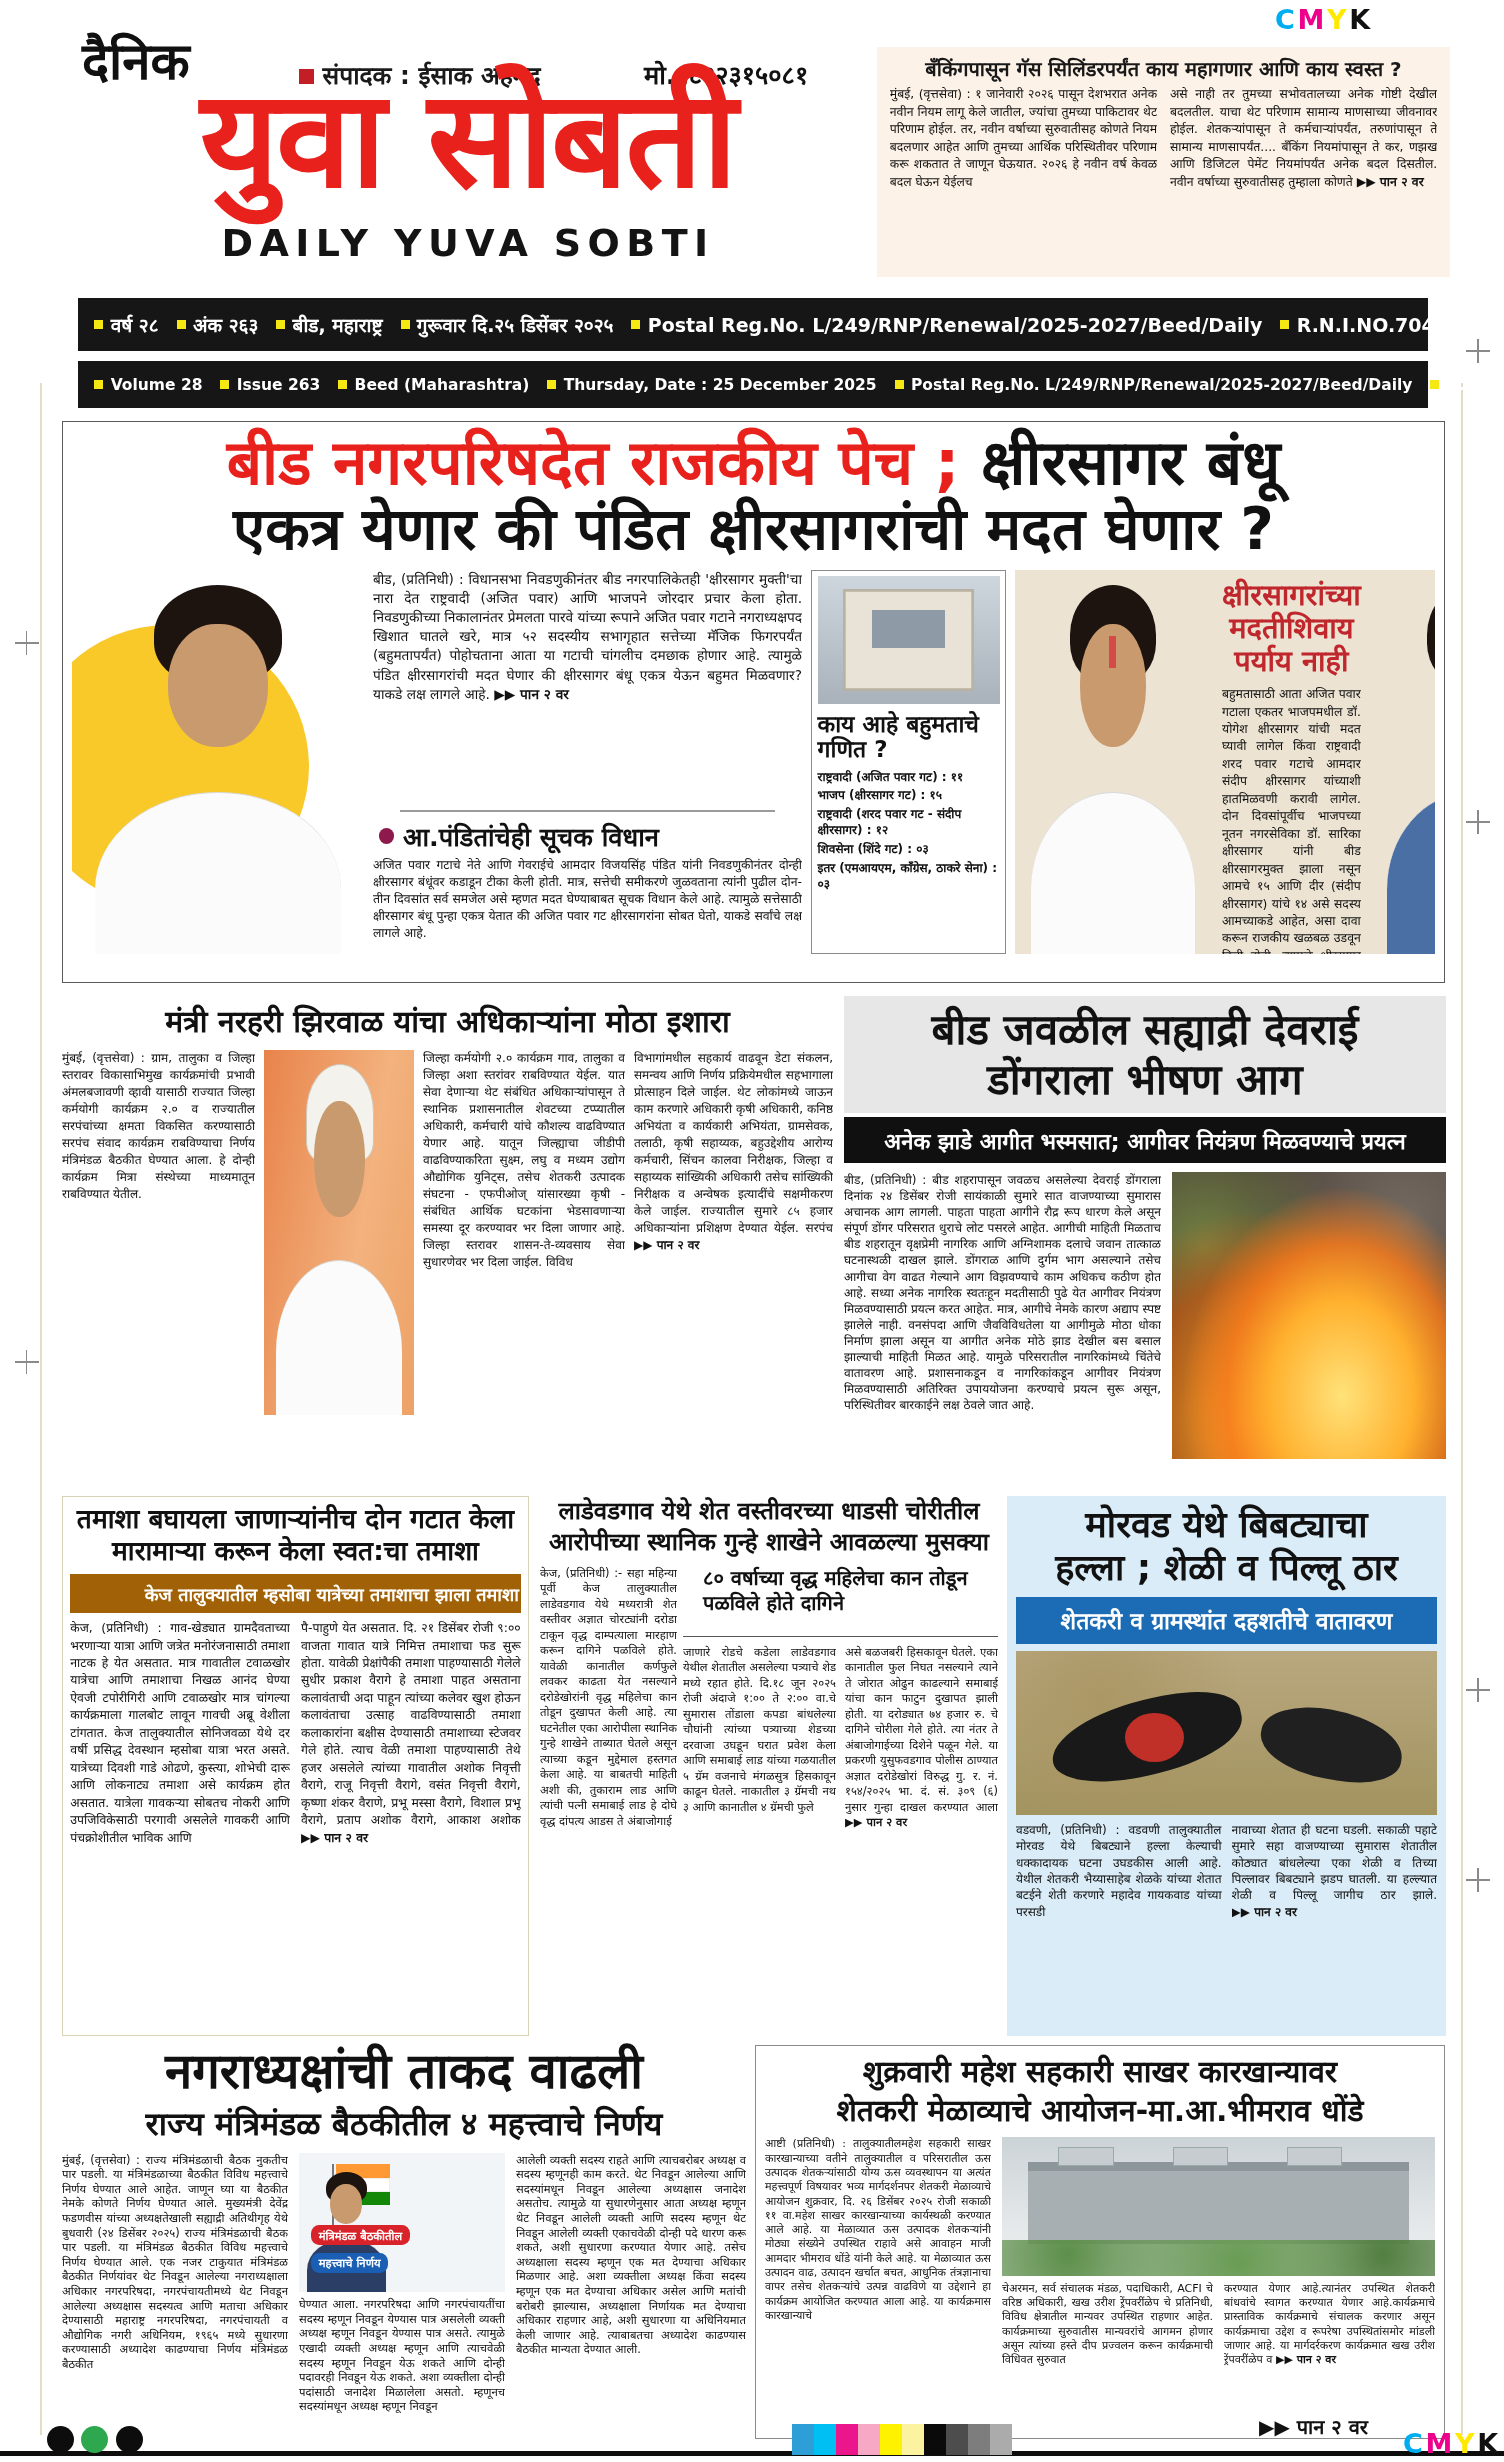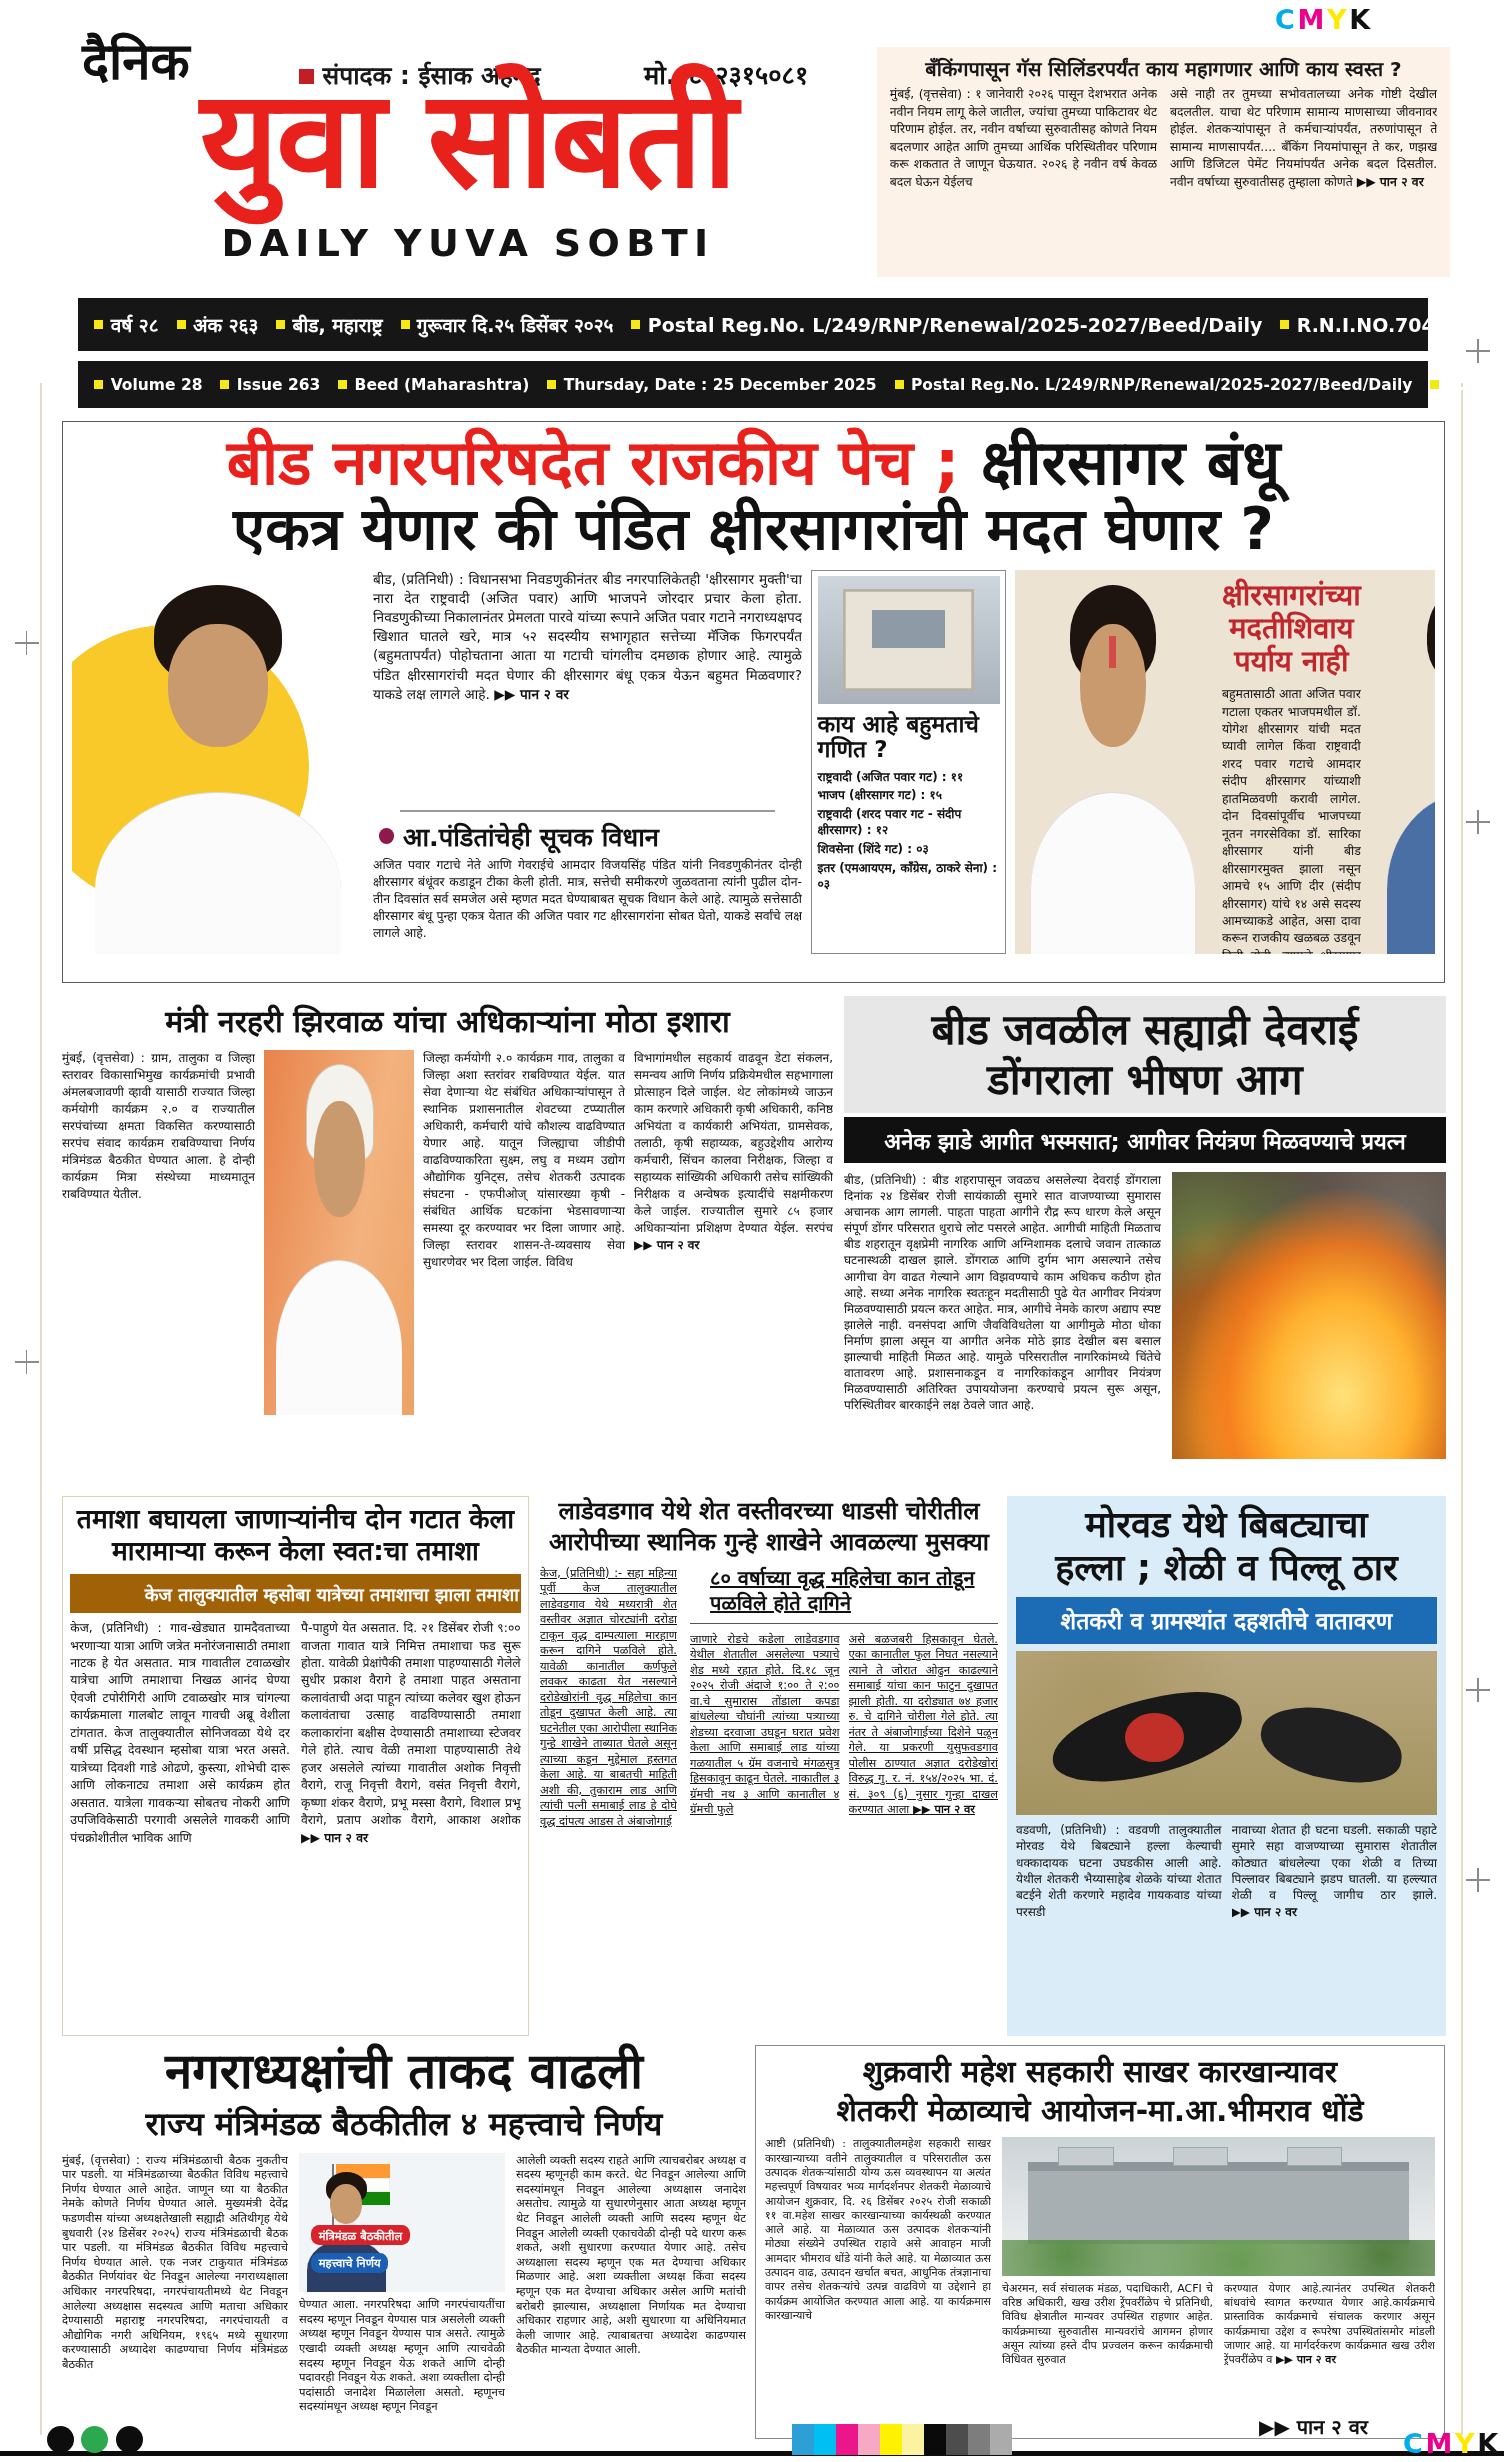--- a/index.html
+++ b/index.html
@@ -134,24 +134,24 @@
   
   .tamasha{position:absolute;left:62px;top:1496px;width:467px;height:540px;border:1.8px solid #d9d2b4;
            box-sizing:border-box;padding:5.5px 7.3px;}
   .tamasha .h{text-align:center;font-size:26.4px;font-weight:bold;line-height:1.22;}
   .tamasha .ostrip{background:#a16207;color:#fff;text-align:right;font-size:18px;font-weight:bold;
                    padding:7.3px 1.8px;margin:7.3px 0;white-space:nowrap;}
   .tamasha .row{display:flex;gap:11px;height:392px;}
   .tamasha .c{flex:1;font-size:12.3px;line-height:1.42;}
   .robbery{position:absolute;left:540px;top:1496px;width:458px;height:540px;}
   .robbery .h{text-align:center;font-size:24px;font-weight:bold;line-height:1.3;}
-  .robbery .row{display:flex;gap:13px;margin-top:7.3px;height:463px;text-decoration:underline;}
+  .robbery .row{display:flex;gap:6px;margin-top:7.3px;height:463px;}
   .robbery .c1{width:137px;font-size:11.4px;line-height:1.36;}
   .robbery .rcol{flex:1;}
-  .rsubhead{display:flex;gap:7.3px;align-items:flex-end;margin-bottom:7px;}
+  .rsubhead{display:flex;gap:7.3px;align-items:flex-end;margin-bottom:20px;}
   .rsubhead .bar{width:12.8px;background:#111;flex:0 0 auto;}
   .rsubhead .t{font-size:20px;font-weight:bold;line-height:1.25;}
   .rhr{height:1.8px;background:#555;margin:5.5px 0 7.3px 0;}
   .robbery .row2{display:flex;gap:9px;height:361px;}
   .robbery .row2 .c{flex:1;font-size:11.4px;line-height:1.36;}
   .leopard{position:absolute;left:1007px;top:1496px;width:439px;height:540px;background:#d9ecf7;
            padding:7.3px 9px;box-sizing:border-box;}
   .leopard .h{text-align:center;font-size:36px;font-weight:bold;line-height:1.2;}
   .leopard .bluestrip{background:#1b6cb4;color:#fff;text-align:center;font-size:23px;font-weight:bold;
                       padding:7.3px 1.8px;margin:7.3px 0;white-space:nowrap;}

